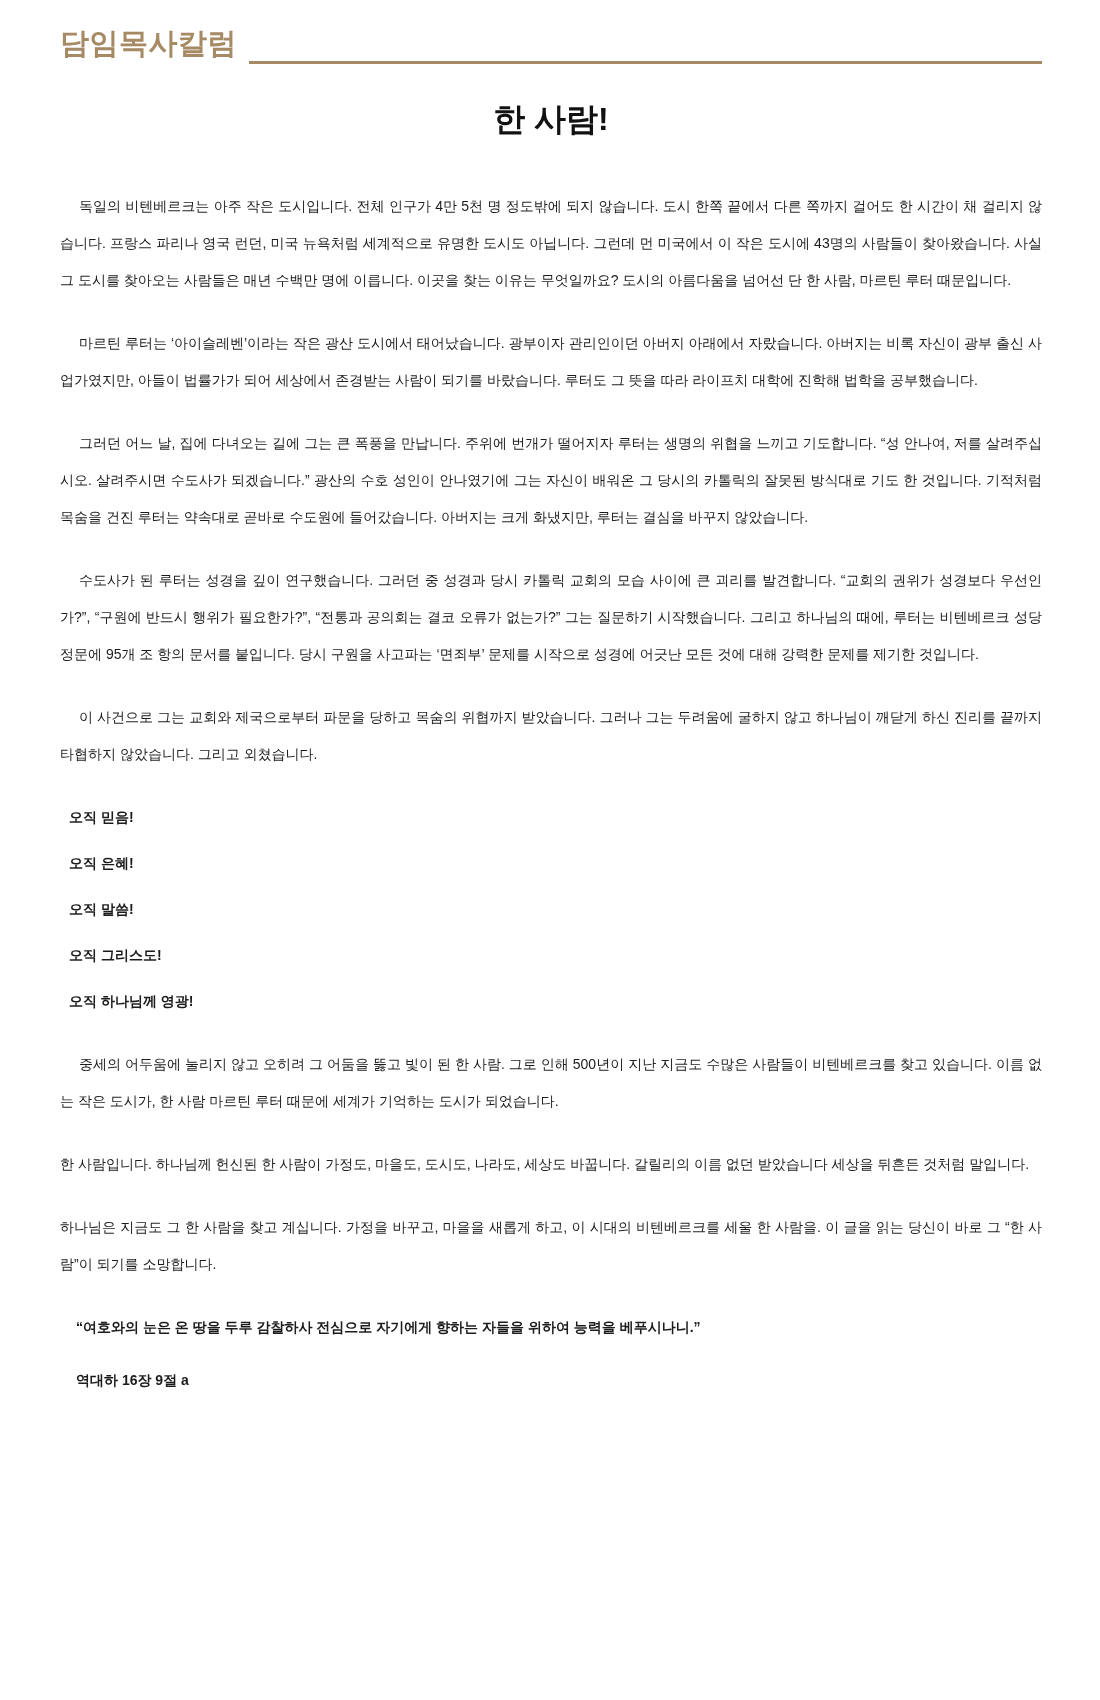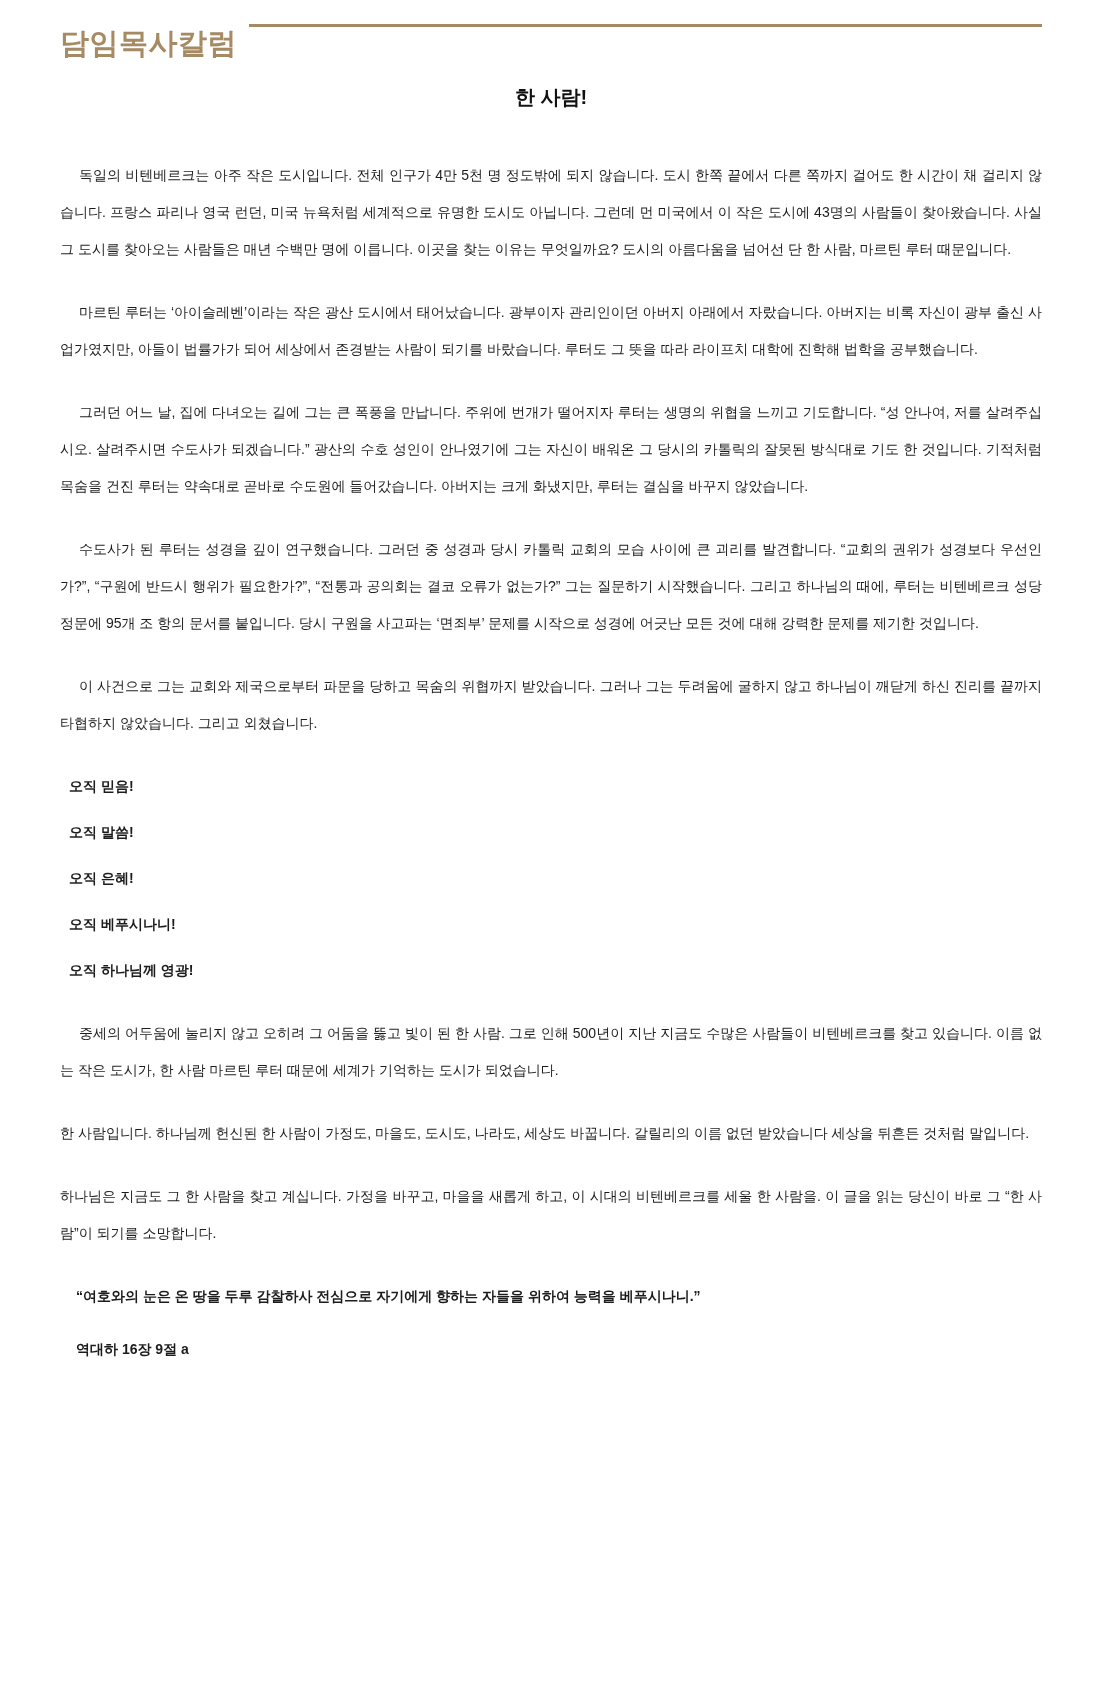--- a/index.html
+++ b/index.html
@@ -14,39 +14,39 @@
     color: #1c1c1c;
     position: relative;
     overflow: hidden;
   }
   .page {
     padding: 24px 58px 0 60px;
     box-sizing: border-box;
   }
   .masthead {
     display: flex;
-    align-items: flex-start;
+    align-items: flex-end;
     gap: 12px;
-    margin-bottom: 20px;
+    margin-bottom: 34px;
   }
   .masthead-title {
     font-size: 29px;
     font-weight: bold;
     color: #a68a64;
     white-space: nowrap;
     letter-spacing: 0.5px;
   }
   .masthead-rule {
     flex: 1;
     height: 3px;
     background: #a68a64;
   }
   .article-title {
     text-align: center;
-    font-size: 20px;
+    font-size: 32px;
     font-weight: bold;
     color: #111111;
     margin: 0 0 46px 0;
   }
   .body-text p {
     font-size: 14px;
     line-height: 37px;
     margin: 0 0 26px 0;
     text-align: justify;
     word-break: break-all;
@@ -88,23 +88,23 @@
     <p class="indent">마르틴 루터는 ‘아이슬레벤’이라는 작은 광산 도시에서 태어났습니다.  광부이자 관리인이던 아버지 아래에서 자랐습니다. 아버지는 비록 자신이 광부 출신 사업가였지만, 아들이 법률가가 되어 세상에서 존경받는 사람이 되기를 바랐습니다. 루터도 그 뜻을 따라 라이프치 대학에 진학해 법학을 공부했습니다.</p>
 
     <p class="indent">그러던 어느 날, 집에 다녀오는 길에 그는 큰 폭풍을 만납니다. 주위에 번개가 떨어지자 루터는 생명의 위협을 느끼고 기도합니다. “성 안나여, 저를 살려주십시오. 살려주시면 수도사가 되겠습니다.” 광산의 수호 성인이 안나였기에 그는 자신이 배워온 그 당시의 카톨릭의 잘못된 방식대로 기도 한 것입니다. 기적처럼 목숨을 건진 루터는 약속대로 곧바로 수도원에 들어갔습니다. 아버지는 크게 화냈지만, 루터는 결심을 바꾸지 않았습니다.</p>
 
     <p class="indent">수도사가 된 루터는 성경을 깊이 연구했습니다. 그러던 중 성경과 당시 카톨릭 교회의 모습 사이에 큰 괴리를 발견합니다. “교회의 권위가 성경보다 우선인가?”, “구원에 반드시 행위가 필요한가?”, “전통과 공의회는 결코 오류가 없는가?” 그는 질문하기 시작했습니다. 그리고 하나님의 때에, 루터는 비텐베르크 성당 정문에 95개 조 항의 문서를 붙입니다. 당시 구원을 사고파는 ‘면죄부’ 문제를 시작으로 성경에 어긋난 모든 것에 대해 강력한 문제를 제기한 것입니다.</p>
 
     <p class="indent">이 사건으로 그는 교회와 제국으로부터 파문을 당하고 목숨의 위협까지 받았습니다. 그러나 그는 두려움에 굴하지 않고 하나님이 깨닫게 하신 진리를 끝까지 타협하지 않았습니다. 그리고 외쳤습니다.</p>
 
     <div class="slogans">
       <p>오직 믿음!</p>
+      <p>오직 은혜!</p>
       <p>오직 말씀!</p>
-      <p>오직 은혜!</p>
-      <p>오직 베푸시나니!</p>
+      <p>오직 그리스도!</p>
       <p>오직 하나님께 영광!</p>
     </div>
 
     <p class="indent">중세의 어두움에 눌리지 않고 오히려 그 어둠을 뚫고 빛이 된 한 사람. 그로 인해 500년이 지난 지금도 수많은 사람들이 비텐베르크를 찾고 있습니다. 이름 없는 작은 도시가, 한 사람 마르틴 루터 때문에 세계가 기억하는 도시가 되었습니다.</p>
 
     <p>한 사람입니다. 하나님께 헌신된 한 사람이 가정도, 마을도, 도시도, 나라도, 세상도 바꿉니다. 갈릴리의 이름 없던 받았습니다 세상을 뒤흔든 것처럼 말입니다.</p>
 
     <p>하나님은 지금도 그 한 사람을 찾고 계십니다. 가정을 바꾸고, 마을을 새롭게 하고, 이 시대의 비텐베르크를 세울 한 사람을. 이 글을 읽는 당신이 바로 그 “한 사람”이 되기를 소망합니다.</p>
 
     <div class="scripture">

